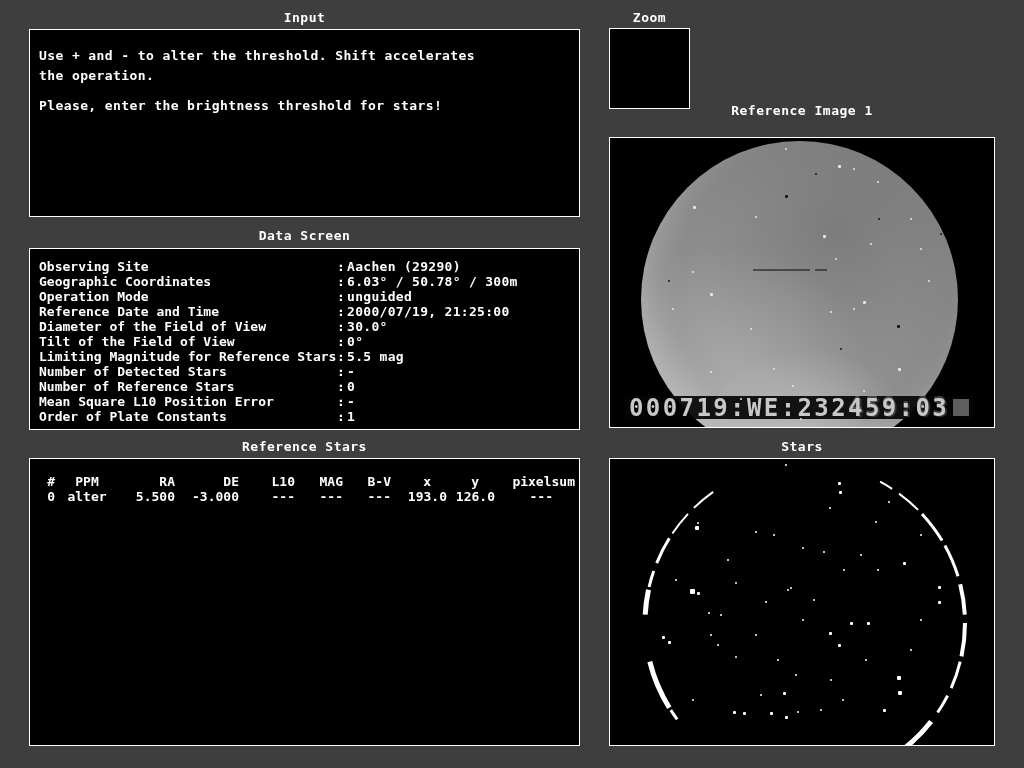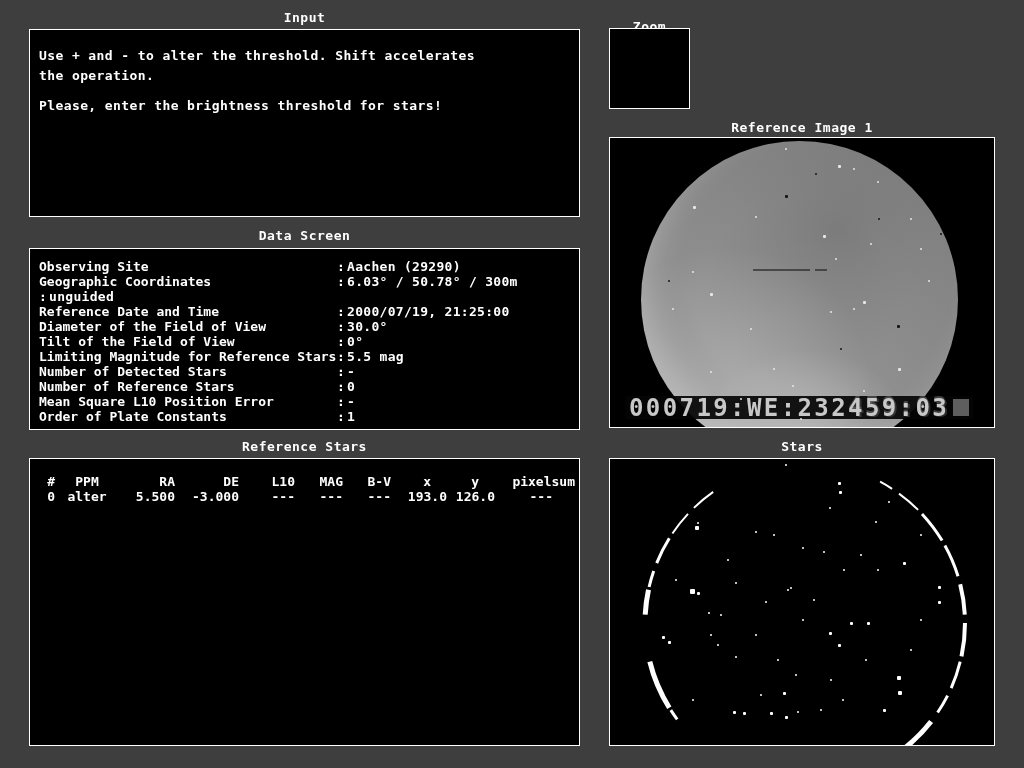--- a/index.html
+++ b/index.html
@@ -6,23 +6,23 @@
   html,body { width:1024px; height:768px; overflow:hidden; }
   body { background:#3e3e3e; font-family:"DejaVu Sans Mono", monospace; }
   .screen { position:relative; width:1024px; height:768px; background:#3e3e3e; }
 
   .ptitle {
     position:absolute; text-align:center;
     color:#fff; font:bold 13px/15px "DejaVu Sans Mono", monospace;
     letter-spacing:0.5px;
   }
   .t-input    { left:29px;  top:10px;  width:551px; }
-  .t-zoom     { left:609px; top:10px;  width:81px;margin-top:9px;  }
+  .t-zoom     { left:609px; top:10px;  width:81px;  }
   .t-data     { left:29px;  top:228px; width:551px; }
-  .t-refimg   { left:609px; top:120px; width:386px; }
+  .t-refimg   { left:609px; top:103px; width:386px; }
   .t-refstars { left:29px;  top:439px; width:551px; }
   .t-stars    { left:609px; top:439px; width:386px; }
 
   .box {
     position:absolute; background:#000; border:1px solid #fff; overflow:hidden;
     color:#fff; font:bold 13px/15px "DejaVu Sans Mono", monospace;padding-left:42px;
   }
   .b-input    { left:29px;  top:29px;  width:551px; height:188px; padding:16px 10px 0 9px; }
   .b-zoom     { left:609px; top:28px;  width:81px;  height:81px; }
   .b-data     { left:29px;  top:248px; width:551px; height:182px; padding:10px 0 0 9px; }
@@ -90,21 +90,21 @@
     <p class="txt">Please, enter the brightness threshold for stars!</p>
   </div>
 
   <div class="ptitle t-zoom">Zoom</div>
   <div class="box b-zoom"></div>
 
   <div class="ptitle t-data">Data Screen</div>
   <div class="box b-data" id="data-rows">
       <div class="ds-row"><span class="ds-label">Observing Site</span><span class="ds-sep">:</span><span class="ds-value">Aachen (29290)</span></div>
       <div class="ds-row"><span class="ds-label">Geographic Coordinates</span><span class="ds-sep">:</span><span class="ds-value">6.03° / 50.78° / 300m</span></div>
-      <div class="ds-row"><span class="ds-sep">:</span><span class="ds-value">unguided</span></div>
+      <div class="ds-row"><span class="ds-label">Operation Mode</span><span class="ds-sep">:</span><span class="ds-value">unguided</span></div>
       <div class="ds-row"><span class="ds-label">Reference Date and Time</span><span class="ds-sep">:</span><span class="ds-value">2000/07/19, 21:25:00</span></div>
       <div class="ds-row"><span class="ds-label">Diameter of the Field of View</span><span class="ds-sep">:</span><span class="ds-value">30.0°</span></div>
       <div class="ds-row"><span class="ds-label">Tilt of the Field of View</span><span class="ds-sep">:</span><span class="ds-value">0°</span></div>
       <div class="ds-row"><span class="ds-label">Limiting Magnitude for Reference Stars</span><span class="ds-sep">:</span><span class="ds-value">5.5 mag</span></div>
       <div class="ds-row"><span class="ds-label">Number of Detected Stars</span><span class="ds-sep">:</span><span class="ds-value">-</span></div>
       <div class="ds-row"><span class="ds-label">Number of Reference Stars</span><span class="ds-sep">:</span><span class="ds-value">0</span></div>
       <div class="ds-row"><span class="ds-label">Mean Square L10 Position Error</span><span class="ds-sep">:</span><span class="ds-value">-</span></div>
       <div class="ds-row"><span class="ds-label">Order of Plate Constants</span><span class="ds-sep">:</span><span class="ds-value">1</span></div>
     </div>
 

